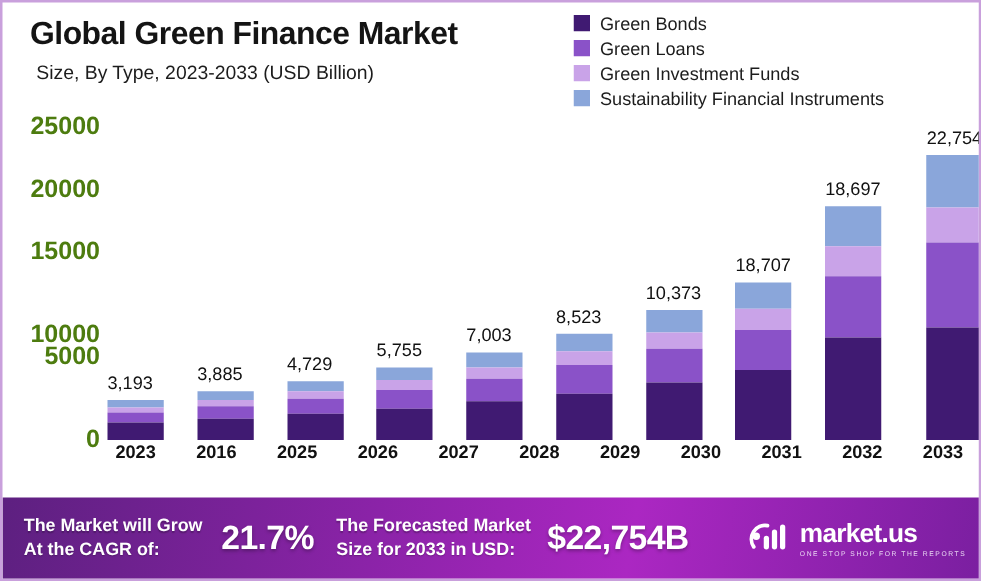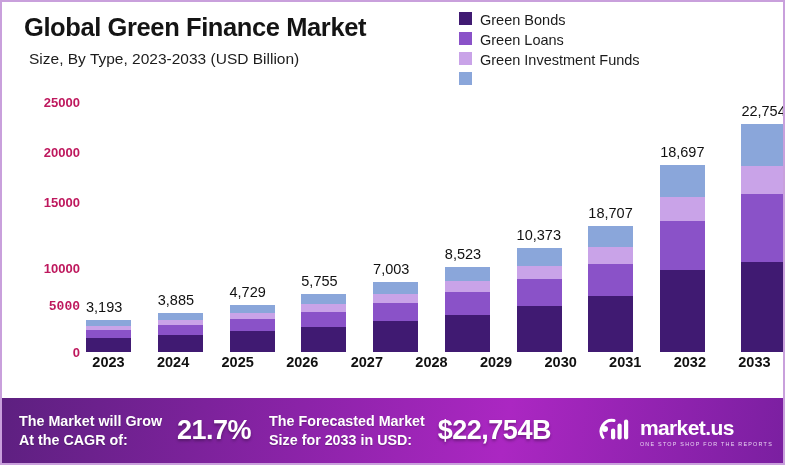--- a/index.html
+++ b/index.html
@@ -34,21 +34,21 @@
   .legend-swatch {
     width: 13px; height: 13px; margin-right: 8px; flex: 0 0 13px;
   }
   .legend-label { font-size: 14.5px; color: #1c1c1c; white-space: nowrap; }
 
   
   #plot { position: absolute; left: 0; top: 100px; width: 785px; height: 290px; }
   #yaxis { position: absolute; left: 0; top: 0; width: 78px; height: 250px; }
   .ytick {
     position: absolute; right: 0; transform: translateY(-50%);
-    font-size: 13px; font-weight: bold; color: #be185d; white-space: nowrap;
+    font-size: 20px; font-weight: bold; color: #4d7c0f; white-space: nowrap;
   }
   #bars {
     position: absolute; left: 84px; top: 0; right: 10px; height: 250px;
     display: flex; align-items: flex-end; justify-content: space-between;
   }
   .bar-col {
     position: relative; width: 45px;
     display: flex; flex-direction: column; align-items: center;
     justify-content: flex-end; height: 250px;
   }
@@ -109,27 +109,28 @@
       <div class="legend-row">
         <span class="legend-swatch" style="background: rgb(138, 82, 200);"></span>
         <span class="legend-label">Green Loans</span>
       </div>
       <div class="legend-row">
         <span class="legend-swatch" style="background: rgb(201, 163, 232);"></span>
         <span class="legend-label">Green Investment Funds</span>
       </div>
       <div class="legend-row">
         <span class="legend-swatch" style="background: rgb(138, 166, 218);"></span>
+        <span class="legend-label">Sustainability Financial Instruments</span>
       </div>
     </div>
 
   <div id="plot">
     <div id="yaxis">
         <div class="ytick" style="top: 250px;">0</div>
-        <div class="ytick" style="top: 204px; font-family: Liberation Mono, monospace;">5000</div>
+        <div class="ytick" style="top: 184px;">5000</div>
         <div class="ytick" style="top: 150px; margin-top: 16px;">10000</div>
         <div class="ytick" style="top: 100px;">15000</div>
         <div class="ytick" style="top: 50px;">20000</div>
         <div class="ytick" style="top: 0px;">25000</div>
       </div>
     <div id="bars">
         <div class="bar-col">
           <div style="position: relative; width: 45px;">
             <div class="bar-value">3,193</div>
             <div class="bar-stack">
@@ -235,21 +236,21 @@
               <div class="seg" style="height: 90.11px; background: rgb(64, 26, 114);"></div>
               <div class="seg" style="height: 68.26px; background: rgb(138, 82, 200);"></div>
               <div class="seg" style="height: 27.31px; background: rgb(201, 163, 232);"></div>
               <div class="seg" style="height: 41.86px; background: rgb(138, 166, 218);"></div>
             </div>
           </div>
         </div>
       </div>
     <div id="xaxis">
         <div class="xtick">2023</div>
-        <div class="xtick">2024</div>
+        <div class="xtick">2016</div>
         <div class="xtick">2025</div>
         <div class="xtick">2026</div>
         <div class="xtick">2027</div>
         <div class="xtick">2028</div>
         <div class="xtick">2029</div>
         <div class="xtick">2030</div>
         <div class="xtick">2031</div>
         <div class="xtick">2032</div>
         <div class="xtick">2033</div>
       </div>

